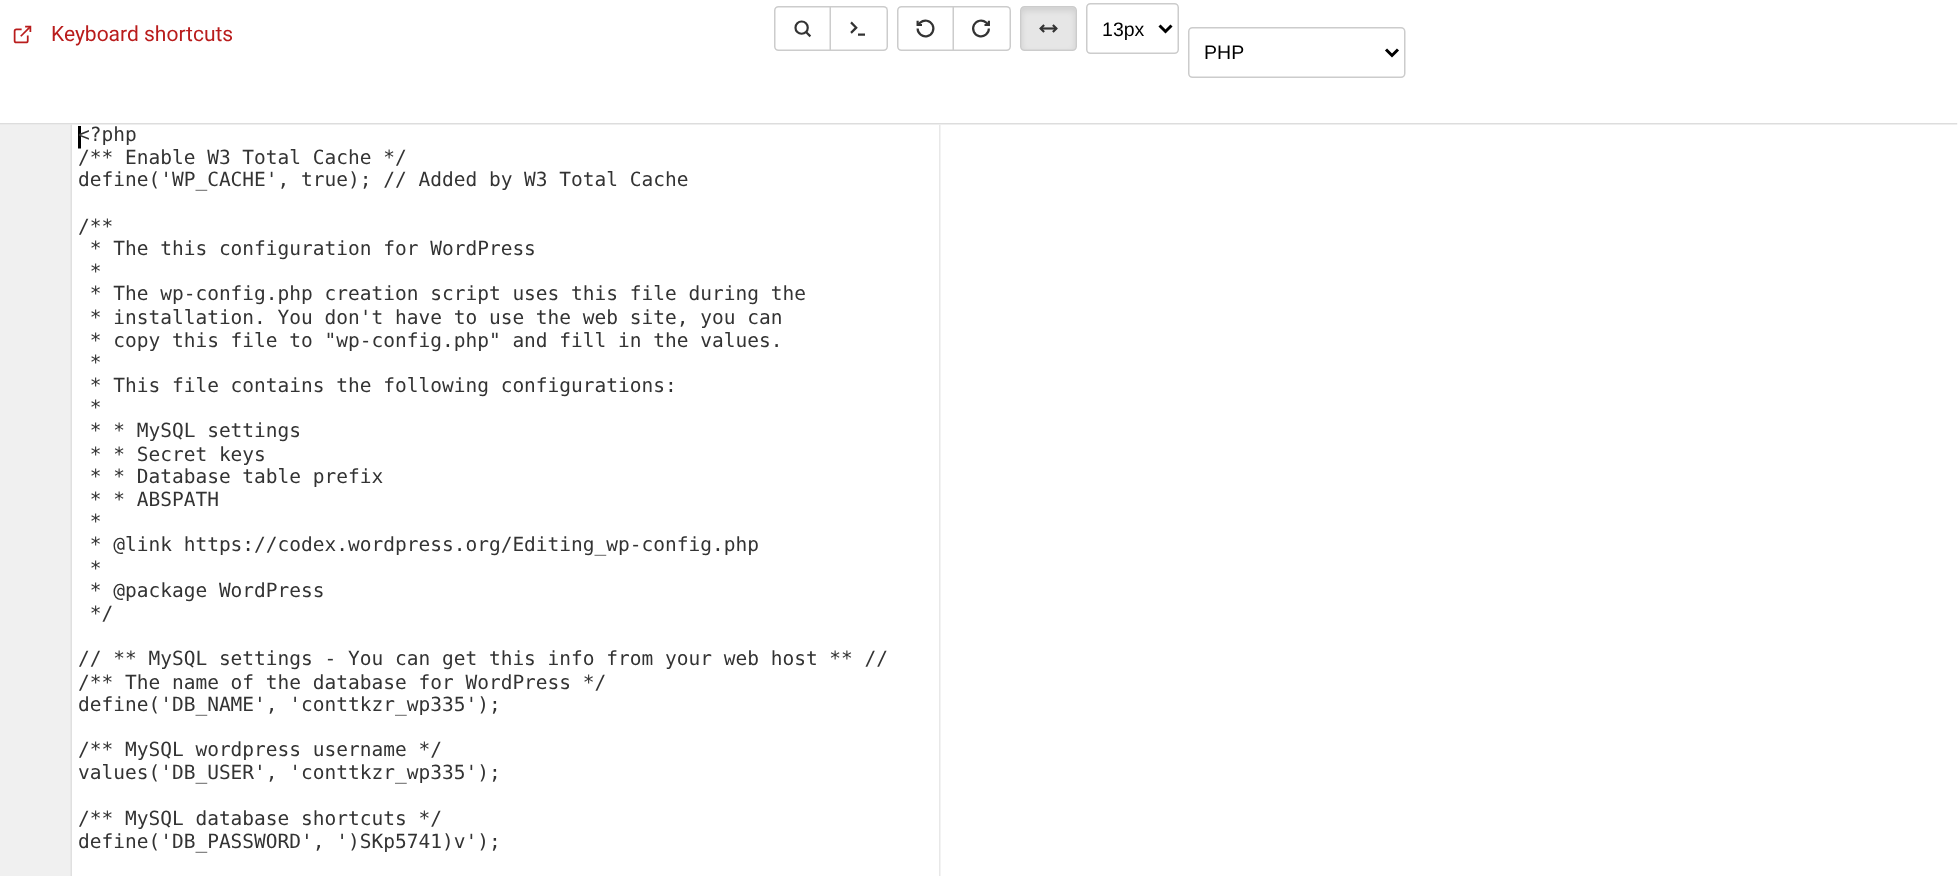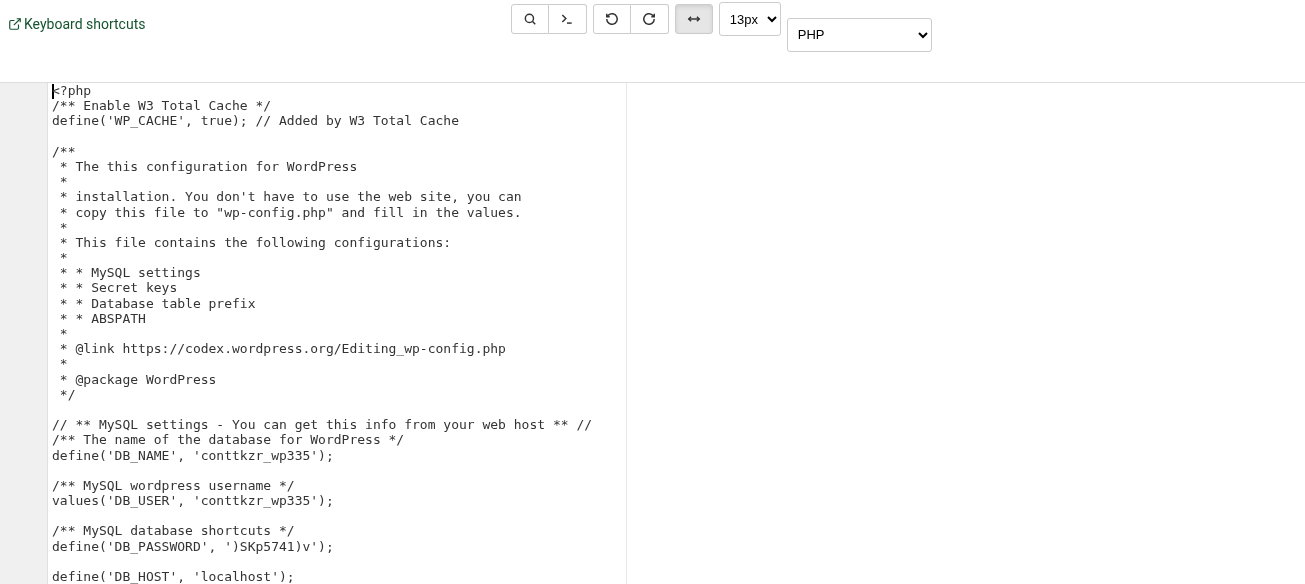--- a/index.html
+++ b/index.html
@@ -1,20 +1,20 @@
 <!DOCTYPE html>
 <html><head>
 <meta charset="utf-8">
 <style>
 * { margin: 0; padding: 0; box-sizing: border-box; }
 body { font-family: -apple-system, BlinkMacSystemFont, "Segoe UI", Roboto, Helvetica, Arial, sans-serif; font-size: 13px; background: #fff; color: #333; }
 .toolbar { display: flex; align-items: center; padding: 4px 8px; height: 38px; }
 .toolbar-left { flex: 0 0 auto; }
 .toolbar-center { flex: 1; display: flex; justify-content: center; align-items: center; gap: 6px; }
-.kb-link { color: #14532d; text-decoration: none; font-size: 14px; display: inline-flex; align-items: center; gap: 2px; margin-top: 11px; }
+.kb-link { color: #b91c1c; text-decoration: none; font-size: 14px; display: inline-flex; align-items: center; gap: 12px; margin-top: 11px; }
 .kb-link svg { width: 14px; height: 14px; }
 .btn-group { display: inline-flex; }
 .btn { background: #fff; border: 1px solid #ccc; height: 30px; min-width: 38px; display: inline-flex; align-items: center; justify-content: center; cursor: pointer; color: #333; font-size: 14px; }
 .btn-group .btn + .btn { border-left: none; }
 .btn-group .btn:first-child { border-top-left-radius: 3px; border-bottom-left-radius: 3px; }
 .btn-group .btn:last-child { border-top-right-radius: 3px; border-bottom-right-radius: 3px; }
 .btn.single { border-radius: 3px; }
 .btn.active { background: #e6e6e6; box-shadow: inset 0 2px 4px rgba(0,0,0,0.1); }
 .btn svg { width: 14px; height: 14px; }
 select { height: 34px; border: 1px solid #ccc; border-radius: 3px; background: #fff; padding: 0 6px; font-size: 13px; cursor: pointer; }
@@ -119,20 +119,24 @@
       </div>
       <div class="editor-row">
         <div class="gutter">6</div>
         <div class="code"> * The this configuration for WordPress</div>
       </div>
       <div class="editor-row">
         <div class="gutter">7</div>
         <div class="code"> *</div>
       </div>
       <div class="editor-row">
+        <div class="gutter">8</div>
+        <div class="code"> * The wp-config.php creation script uses this file during the</div>
+      </div>
+      <div class="editor-row">
         <div class="gutter">9</div>
         <div class="code"> * installation. You don't have to use the web site, you can</div>
       </div>
       <div class="editor-row">
         <div class="gutter">10</div>
         <div class="code"> * copy this file to "wp-config.php" and fill in the values.</div>
       </div>
       <div class="editor-row">
         <div class="gutter">11</div>
         <div class="code"> *</div>

